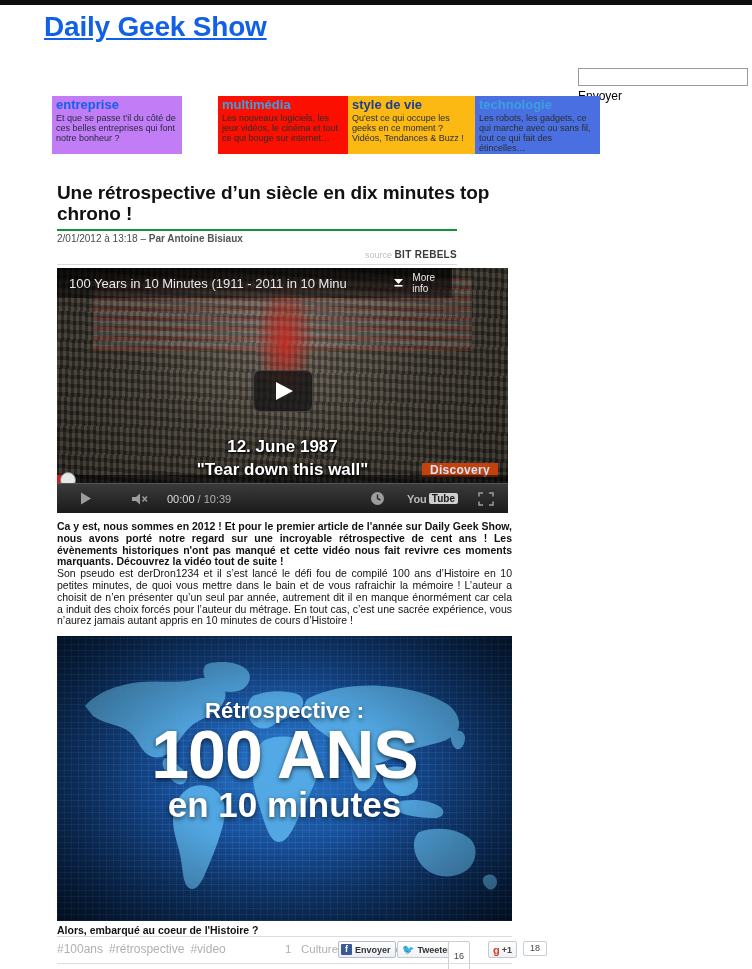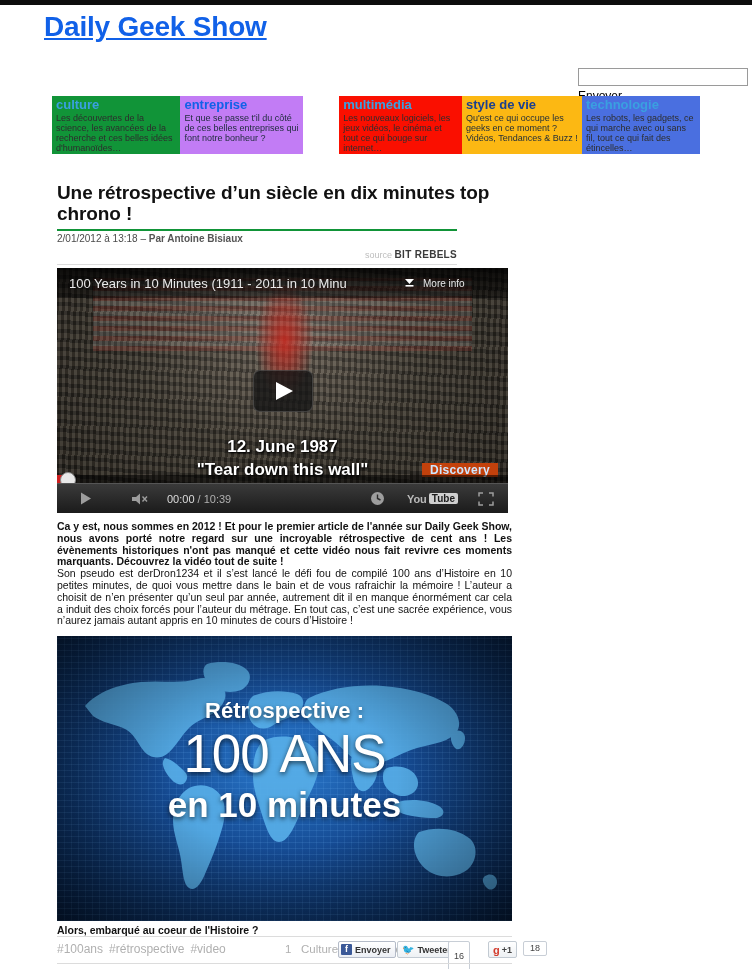--- a/index.html
+++ b/index.html
@@ -226,21 +226,21 @@
     font-weight: bold;
     color: #cfe6ff;
     background: #c2410c;
     padding: 0 8px;
     letter-spacing: 0.3px;
   }
 
   .player-topbar {
     position: absolute;
     top: 0; left: 0;
-    width: 451px;
+    width: 395px;
     height: 30px;
     background: linear-gradient(180deg, rgba(0,0,0,.82), rgba(0,0,0,.45));
     display: flex;
     align-items: center;
   }
   .player-title {
     color: #eaeaea;
     font-size: 13px;
     margin-left: 12px;
     white-space: nowrap;
@@ -386,21 +386,21 @@
   .illus-map { position: absolute; inset: 0; }
   .illus-text {
     position: absolute;
     left: 0; right: 0;
     top: 62px;
     text-align: center;
     color: #ffffff;
     text-shadow: 0 2px 5px rgba(0,0,0,.65);
   }
   .illus-l1 { font-size: 22px; font-weight: bold; line-height: 25px; }
-  .illus-l2 { font-size: 53px; font-weight: normal; line-height: 62px; letter-spacing: -1px; }
+  .illus-l2 { font-size: 68px; font-weight: bold; line-height: 62px; letter-spacing: -1px; }
   .illus-l3 { font-size: 35px; font-weight: bold; line-height: 40px; }
 
   
   .illus-caption {
     position: absolute;
     top: 924px;
     left: 57px;
     width: 455px;
     font-size: 10.5px;
     font-weight: bold;
@@ -544,24 +544,20 @@
 
 <a class="logo" href="#">Daily Geek Show</a>
 
 <div class="search-wrap">
   <input class="search-input" type="text" value="" placeholder="" style="">
   <button class="search-submit">Envoyer</button>
 </div>
 
 <div class="nav">
 
-  <div class="nav-item nav-culture">
-    <span class="n-title">culture</span>
-    <span class="n-desc">Les découvertes de la science, les avancées de la recherche et ces belles idées d'humanoïdes…</span>
-  </div>
 
   <div class="nav-item nav-entreprise">
     <span class="n-title">entreprise</span>
     <span class="n-desc">Et que se passe t'il du côté de ces belles entreprises qui font notre bonheur ?</span>
   </div>
 
   <div class="nav-item nav-multimedia">
     <span class="n-title">multimédia</span>
     <span class="n-desc">Les nouveaux logiciels, les jeux vidéos, le cinéma et tout ce qui bouge sur internet…</span>
   </div>

